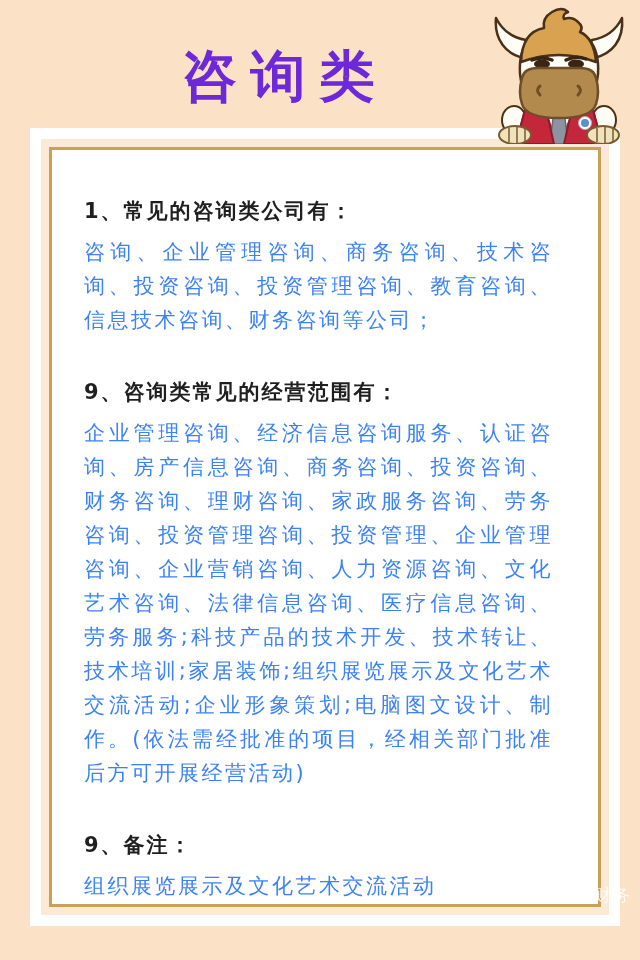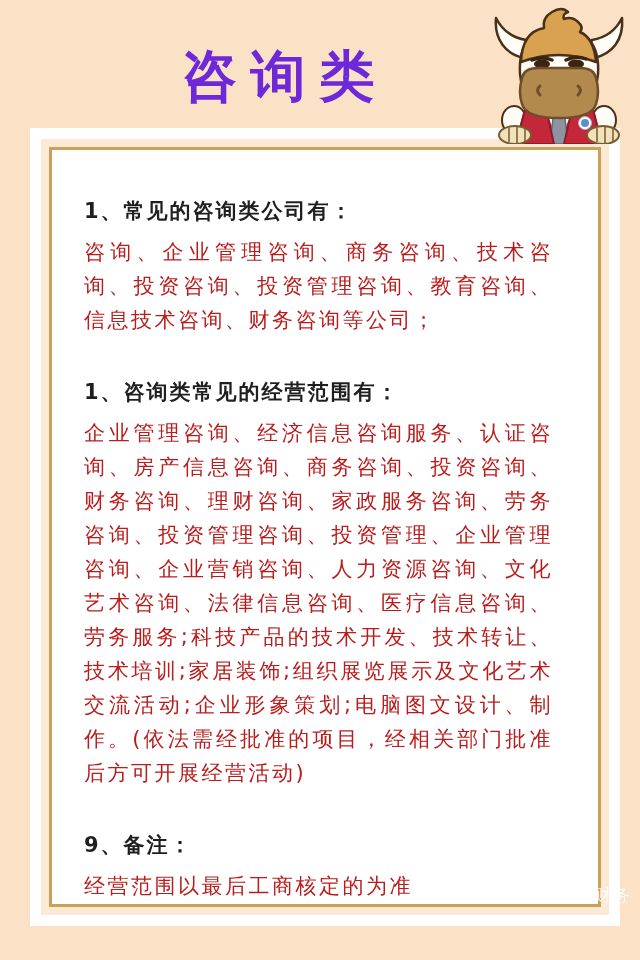--- a/index.html
+++ b/index.html
@@ -53,21 +53,21 @@
     font-size: 21px;
     line-height: 30px;
     font-weight: bold;
     color: #1f1f1f;
     letter-spacing: 2px;
     margin-bottom: 9px;
   }
   .section-body {
     font-size: 21px;
     line-height: 34px;
-    color: #b91c1c;
+    color: #3b82f6;
     letter-spacing: 2.5px;
     text-align: justify;
   }
   .watermark {
     position: absolute;
     right: 8px; top: 884px;
     font-size: 17px;
     letter-spacing: 2px;
     color: rgba(255,255,255,0.82);
     z-index: 2;
@@ -129,27 +129,27 @@
   <div class="frame-gap">
     <div class="frame-inner">
       <div class="content">
 
         <div class="section">
           <div class="section-heading">1、常见的咨询类公司有：</div>
           <div class="section-body">咨询、企业管理咨询、商务咨询、技术咨询、投资咨询、投资管理咨询、教育咨询、信息技术咨询、财务咨询等公司；</div>
         </div>
 
         <div class="section">
-          <div class="section-heading">1、咨询类常见的经营范围有：</div>
+          <div class="section-heading">9、咨询类常见的经营范围有：</div>
           <div class="section-body">企业管理咨询、经济信息咨询服务、认证咨询、房产信息咨询、商务咨询、投资咨询、财务咨询、理财咨询、家政服务咨询、劳务咨询、投资管理咨询、投资管理、企业管理咨询、企业营销咨询、人力资源咨询、文化艺术咨询、法律信息咨询、医疗信息咨询、劳务服务;科技产品的技术开发、技术转让、技术培训;家居装饰;组织展览展示及文化艺术交流活动;企业形象策划;电脑图文设计、制作。(依法需经批准的项目，经相关部门批准后方可开展经营活动)</div>
         </div>
 
         <div class="section">
           <div class="section-heading">9、备注：</div>
-          <div class="section-body">经营范围以最后工商核定的为准</div>
+          <div class="section-body">组织展览展示及文化艺术交流活动</div>
         </div>
 
       </div>
     </div>
   </div>
 </div>
 
 <div class="watermark">百家号/郑州楚风财务</div>
 
 </body></html>

